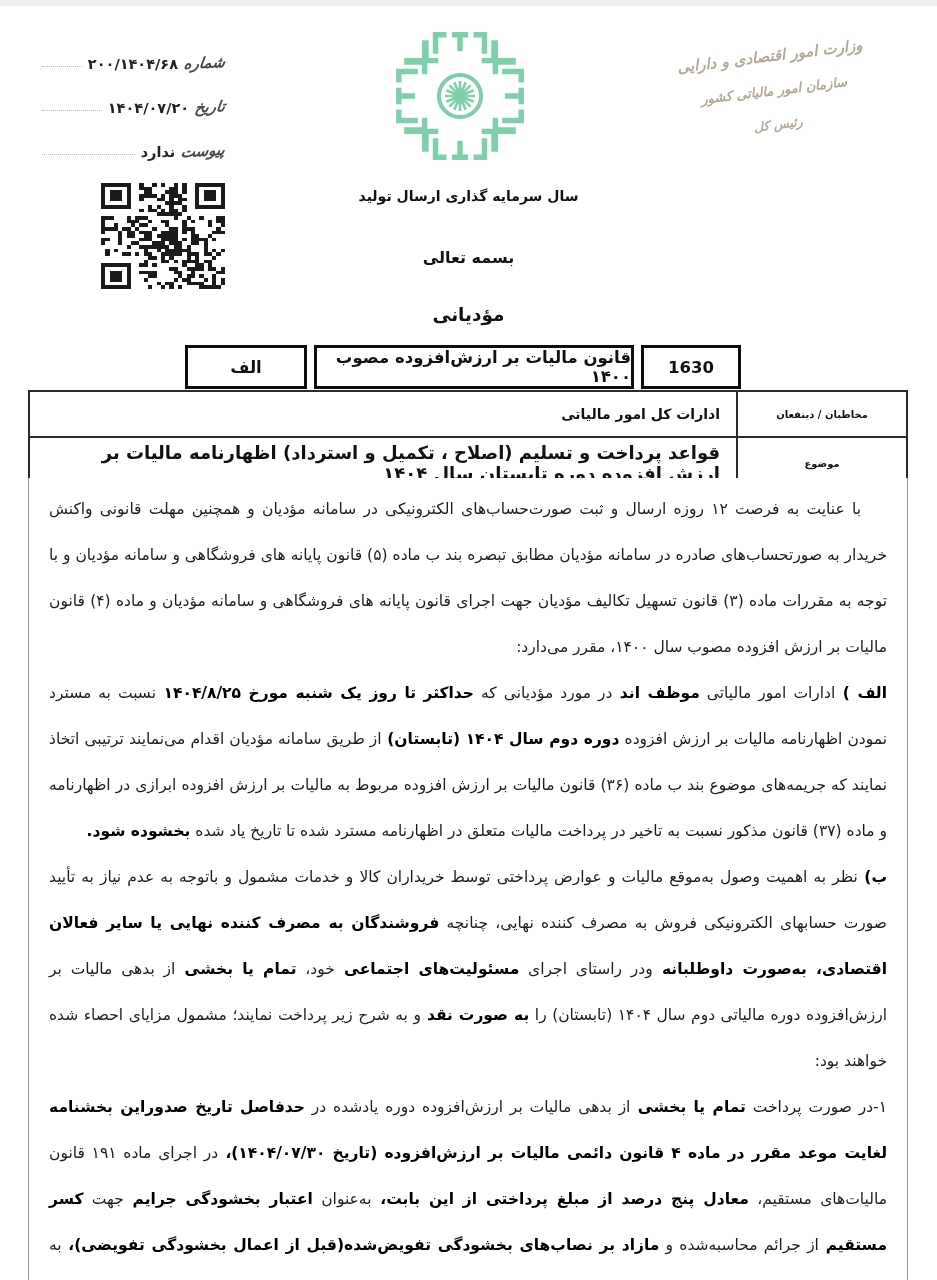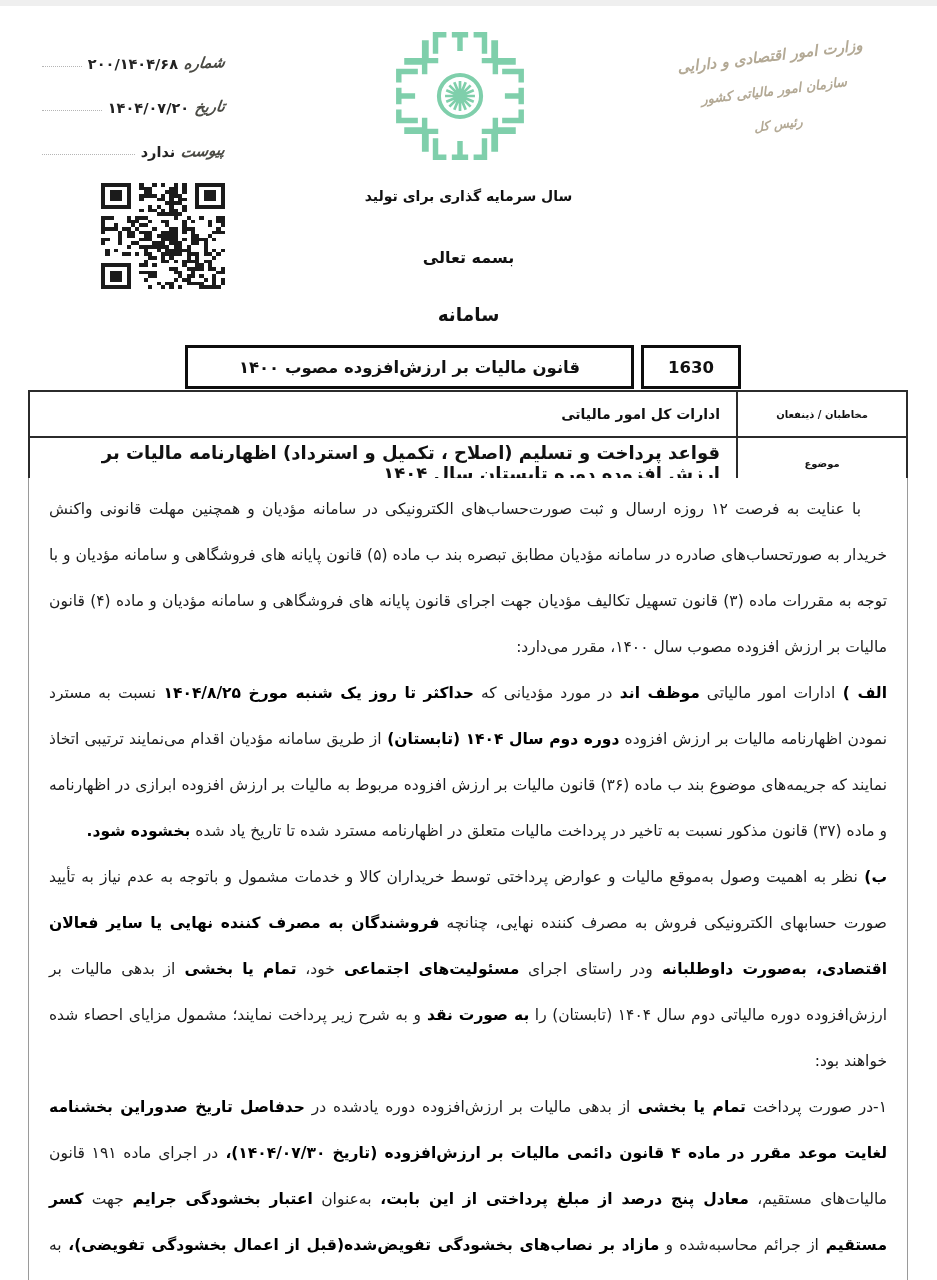--- a/index.html
+++ b/index.html
@@ -392,27 +392,28 @@
         <rect x="26" y="28" width="1" height="1"></rect>
         <rect x="27" y="28" width="1" height="1"></rect>
         <path fill-rule="evenodd" d="M0 0h7v7h-7zM1 1v5h5v-5z"></path>
         <rect x="2" y="2" width="3" height="3"></rect>
         <path fill-rule="evenodd" d="M22 0h7v7h-7zM23 1v5h5v-5z"></path>
         <rect x="24" y="2" width="3" height="3"></rect>
         <path fill-rule="evenodd" d="M0 22h7v7h-7zM1 23v5h5v-5z"></path>
         <rect x="2" y="24" width="3" height="3"></rect>
       </svg></div>
 
-  <div class="center-line slogan">سال سرمایه گذاری برای تولید</div>
+  <div class="center-line slogan">سال سرمایه گذاری ارسال تولید</div>
   <div class="center-line basmala">بسمه تعالی</div>
-  <div class="center-line doctype">سامانه</div>
+  <div class="center-line doctype">مؤدیانی</div>
 
   <div class="class-bar">
     <div class="class-cell cc-year">1630</div>
     <div class="class-cell cc-law">قانون مالیات بر ارزش‌افزوده مصوب ۱۴۰۰</div>
+    <div class="class-cell cc-letter">الف</div>
   </div>
 
   <div class="info-table">
     <div class="info-row">
       <div class="info-label">مخاطبان / ذینفعان</div>
       <div class="info-value iv-recipients">ادارات کل امور مالیاتی</div>
     </div>
     <div class="info-row">
       <div class="info-label">موضوع</div>
       <div class="info-value iv-subject">قواعد پرداخت و تسلیم (اصلاح ، تکمیل و استرداد) اظهارنامه مالیات بر ارزش افزوده دوره تابستان سال ۱۴۰۴</div>

